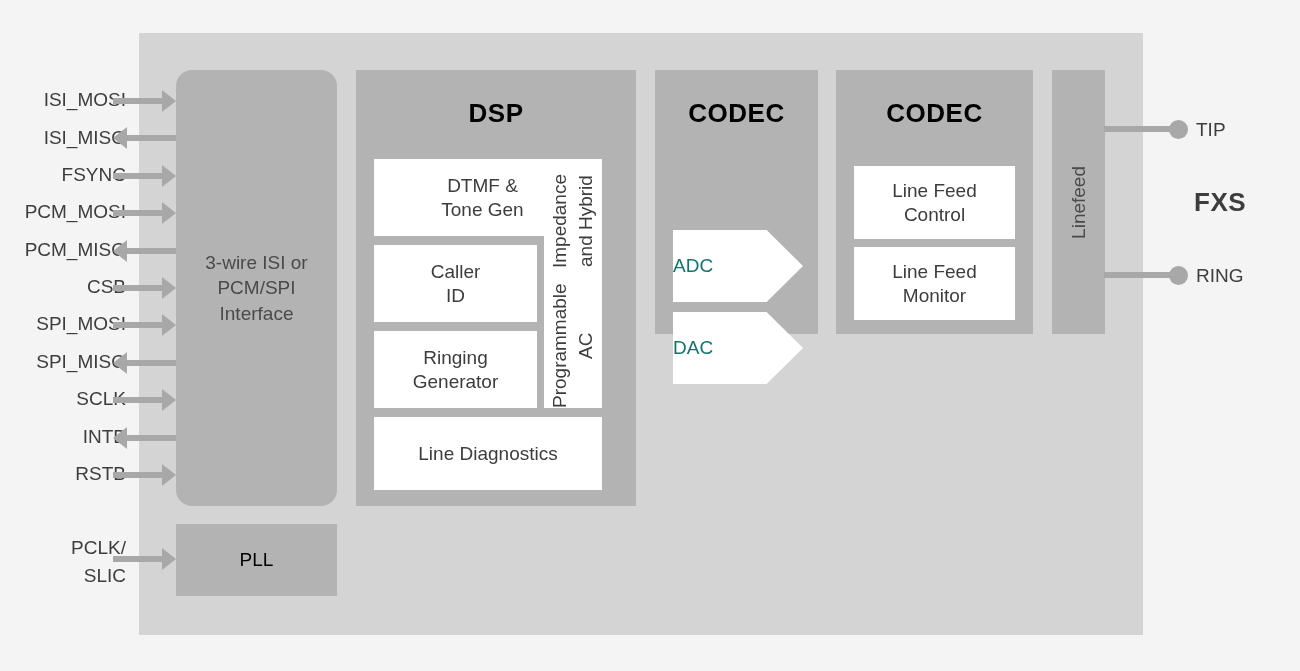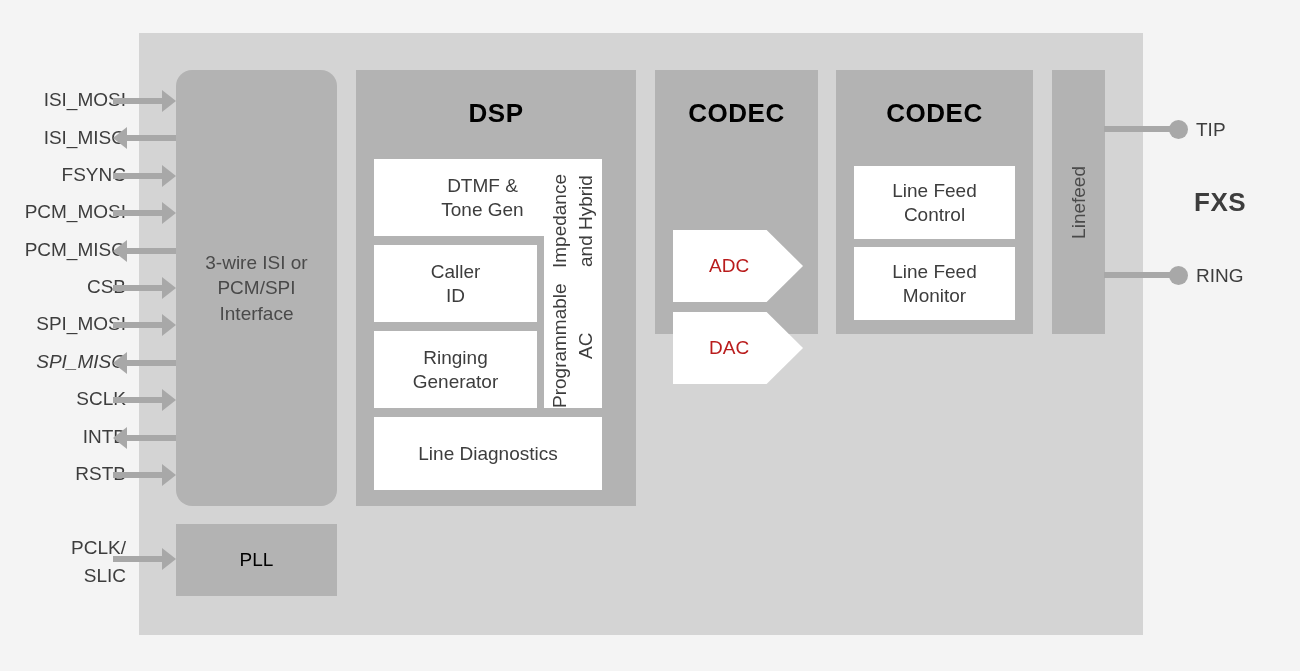--- a/index.html
+++ b/index.html
@@ -88,23 +88,22 @@
     font-size: 19px;
     color: #4a4a4a;
   }
 
   
   .arrow-blk {
     background: #ffffff;
     clip-path: polygon(0% 0%, 72% 0%, 100% 50%, 72% 100%, 0% 100%);
     display: flex;
     align-items: center;
-    color: #b91c1c;
-    font-size: 19px;
-    padding-left: 36px;
+    color: #0f766e;
+    font-size: 19px;
     box-sizing: border-box;
   }
 
   
   .pin-label {
     position: absolute;
     text-align: right;
     font-size: 19px;
     color: #3d3d3d;
     white-space: nowrap;
@@ -164,21 +163,21 @@
 
   <div class="abs chip-body"></div>
 
   <div class="pin-label" style="right:1174px; top:89px;">ISI_MOSI</div>
   <div class="pin-label" style="right:1174px; top:127px;">ISI_MISO</div>
   <div class="pin-label" style="right:1174px; top:164px;">FSYNC</div>
   <div class="pin-label" style="right:1174px; top:201px;">PCM_MOSI</div>
   <div class="pin-label" style="right:1174px; top:239px;">PCM_MISO</div>
   <div class="pin-label" style="right:1174px; top:276px;">CSB</div>
   <div class="pin-label" style="right:1174px; top:313px;">SPI_MOSI</div>
-  <div class="pin-label" style="right:1174px; top:351px;font-style:italic;">SPI_MISO</div>
+  <div class="pin-label" style="right:1174px; top:351px;">SPI_MISO</div>
   <div class="pin-label" style="right:1174px; top:388px;">SCLK</div>
   <div class="pin-label" style="right:1174px; top:426px;">INTB</div>
   <div class="pin-label" style="right:1174px; top:463px;">RSTB</div>
 
   <div class="pin-label two-line" style="right:1174px; top:534px;">
     <div>PCLK/</div>
     <div>SLIC</div>
   </div>
 
   <div class="sig to-right" style="left:113px; top:90px;  width:63px;">

